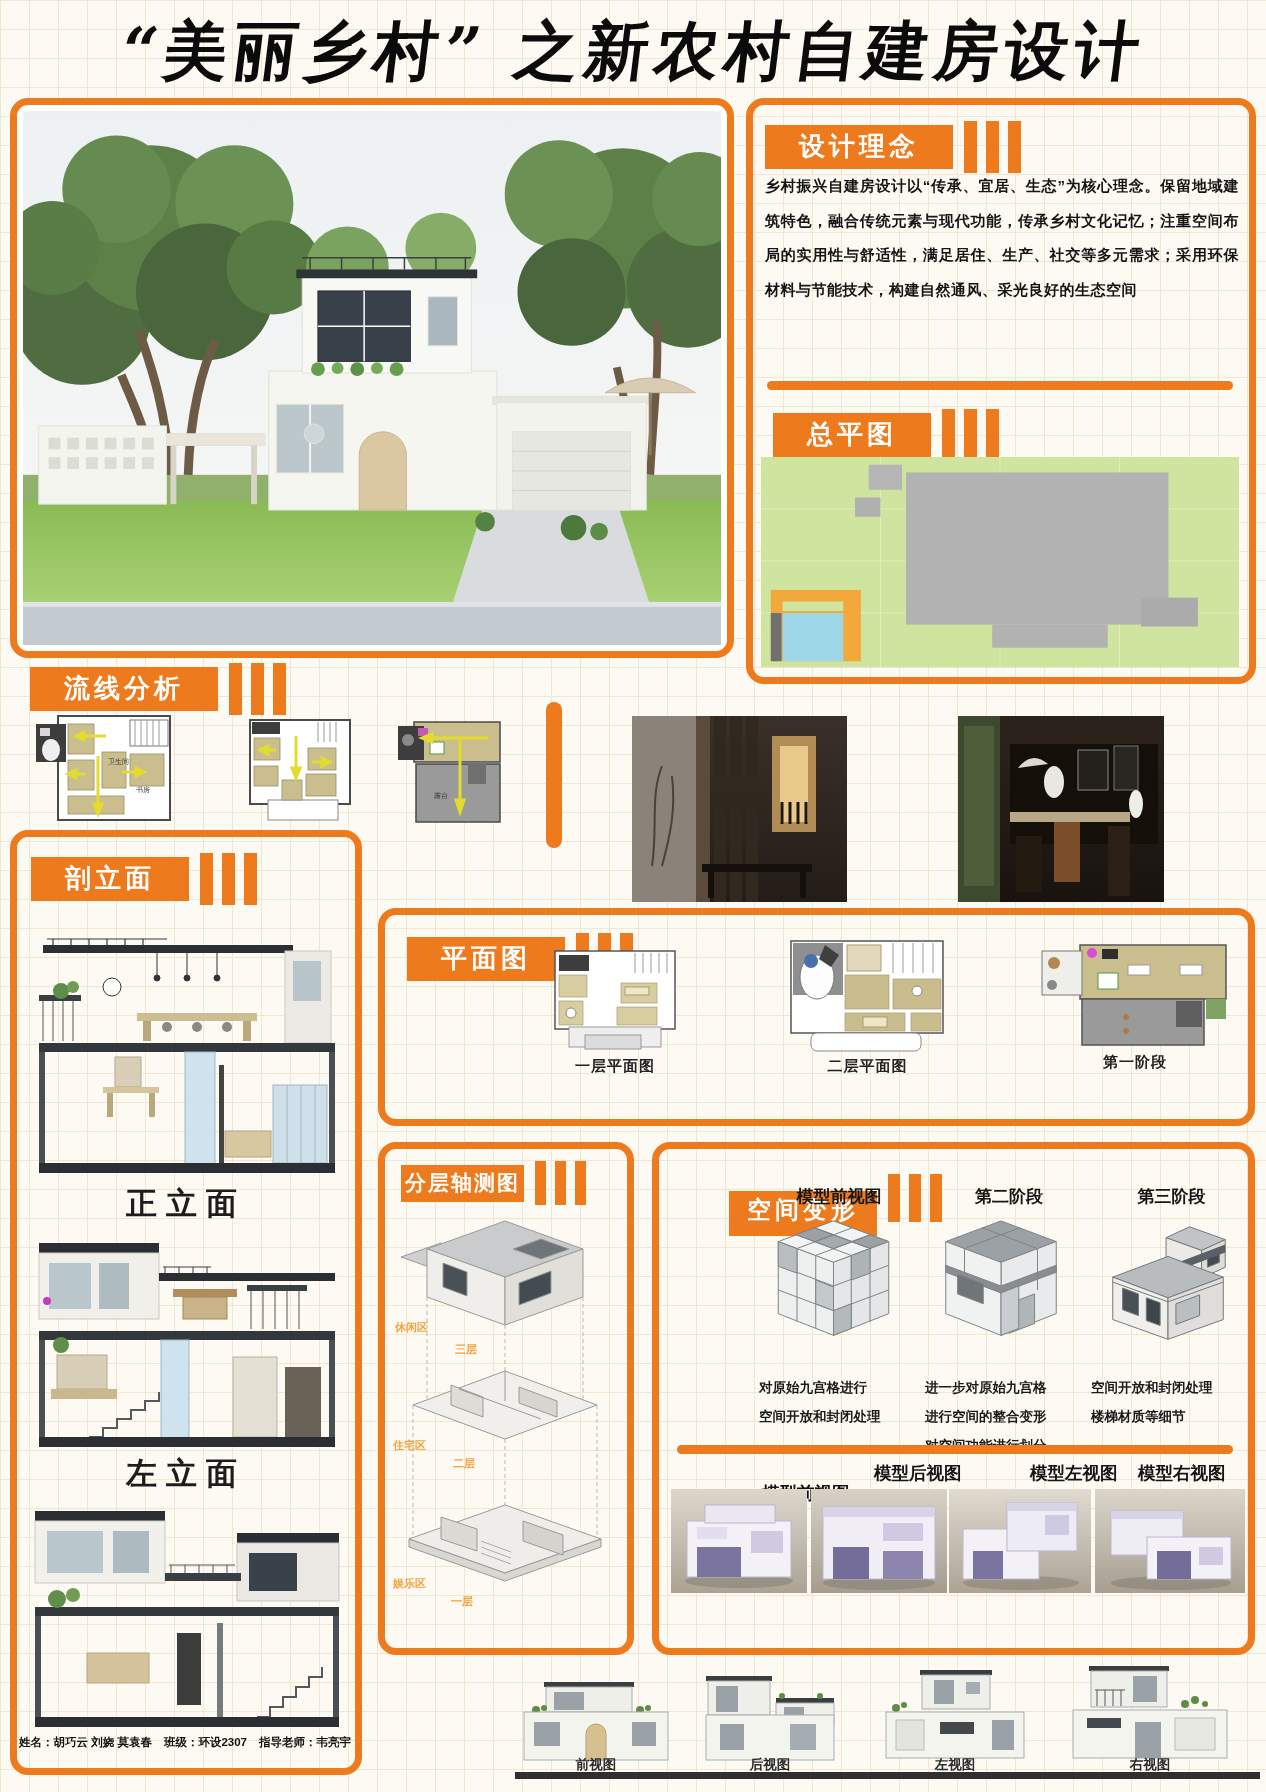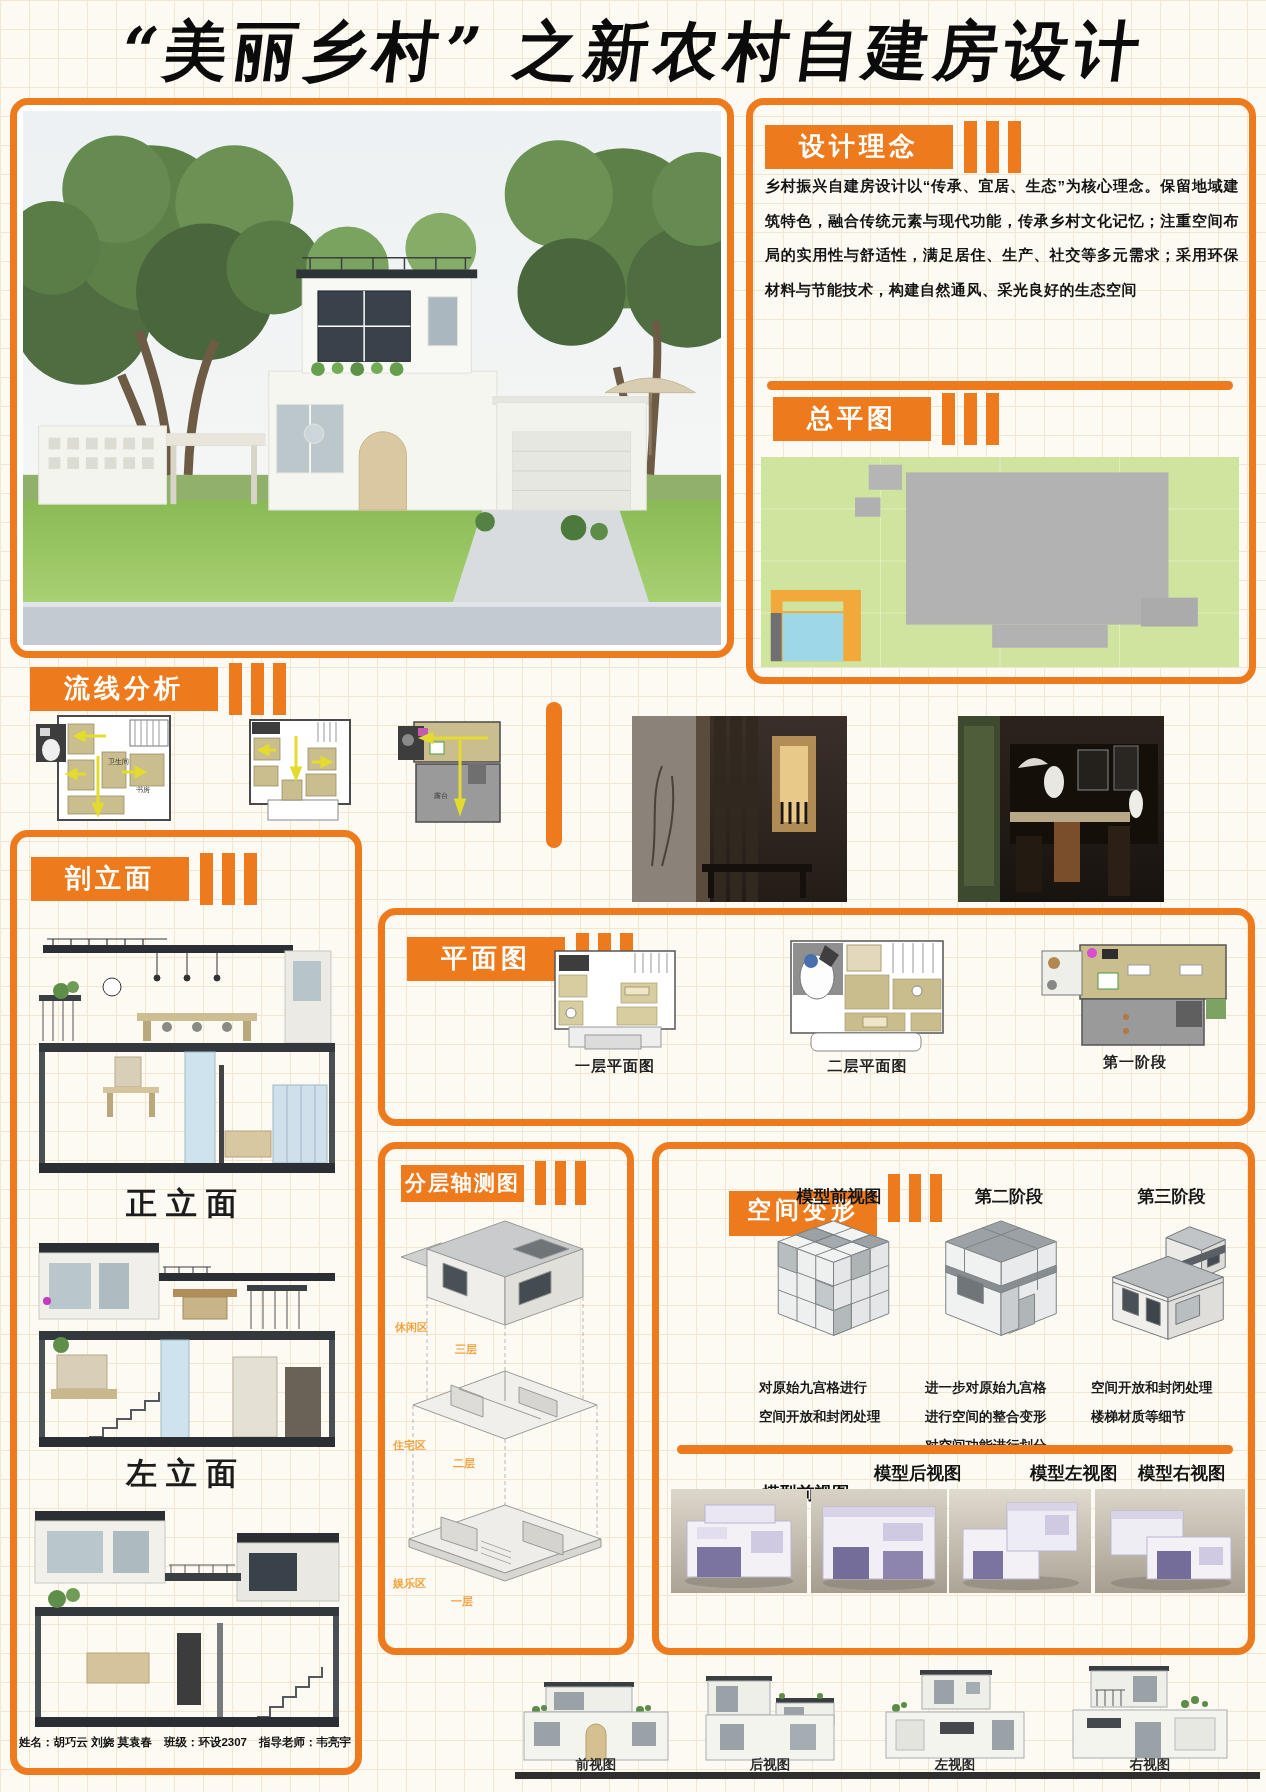--- a/index.html
+++ b/index.html
@@ -176,21 +176,21 @@
     <div class="sec-header" style="left:12px; top:16px;">
       <div class="sec-title">设计理念</div>
       <div class="bars">
           <i></i>
           <i></i>
           <i></i>
         </div>
     </div>
     <div class="concept-text" style="left:12px; top:64px; width:474px;">乡村振兴自建房设计以“传承、宜居、生态”为核心理念。保留地域建筑特色，融合传统元素与现代功能，传承乡村文化记忆；注重空间布局的实用性与舒适性，满足居住、生产、社交等多元需求；采用环保材料与节能技术，构建自然通风、采光良好的生态空间</div>
     <div class="orange-line" style="left:14px; top:276px; width:466px; height:9px;"></div>
-    <div class="sec-header" style="left:20px; top:288px;">
+    <div class="sec-header" style="left:20px; top:304px;">
       <div class="sec-title">总平图</div>
       <div class="bars">
           <i></i>
           <i></i>
           <i></i>
         </div>
     </div>
     <div class="fig" style="left:8px; top:352px; width:478px; height:210px;">
       <svg viewBox="0 0 488 218" preserveAspectRatio="none">
         <rect width="488" height="218" fill="#cfe49f"></rect>

